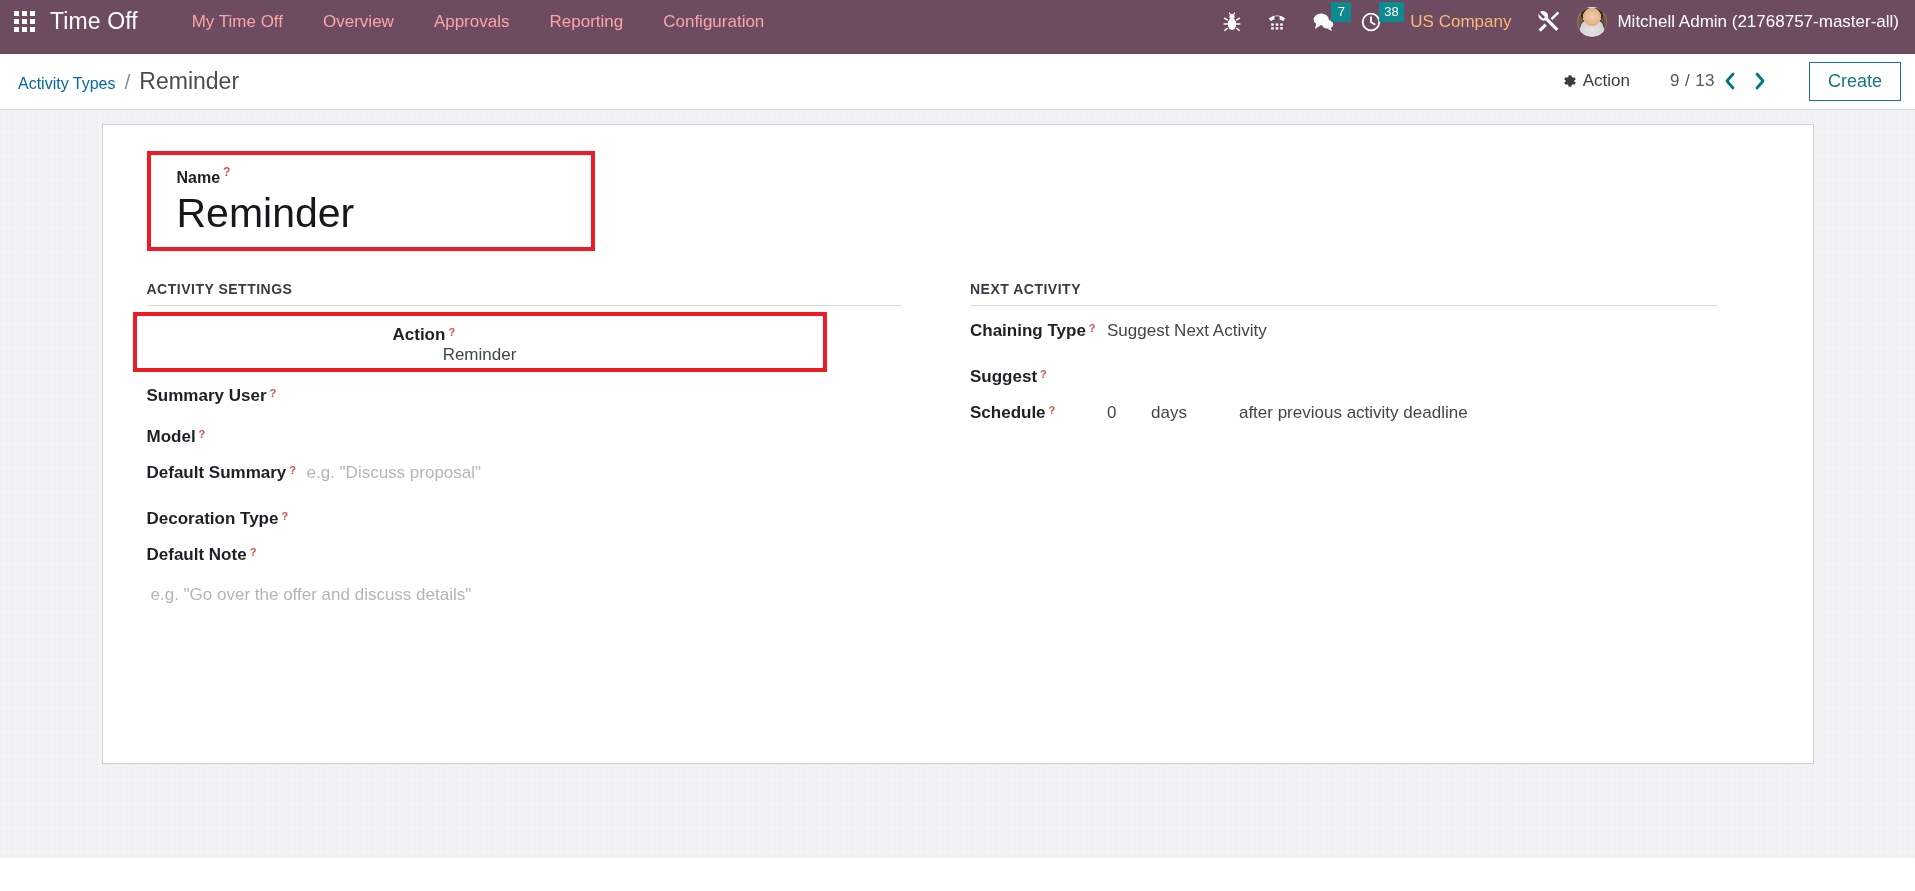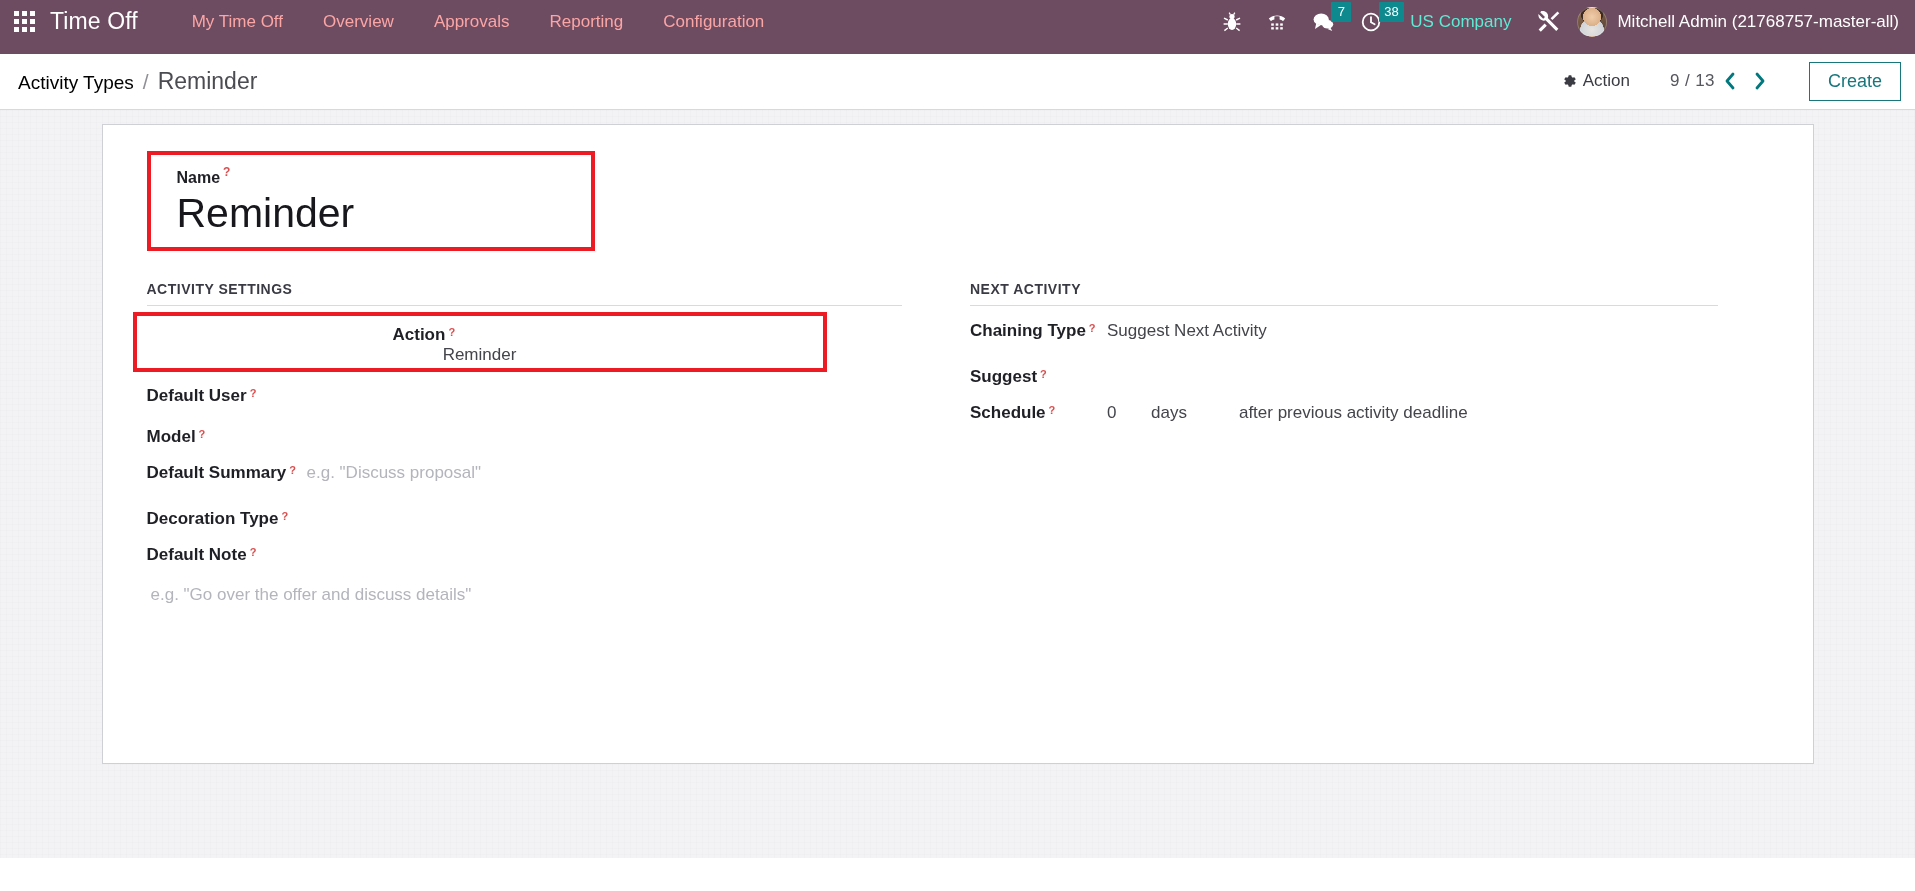--- a/index.html
+++ b/index.html
@@ -68,21 +68,21 @@
     color: #ffffff;
     font-size: 13px;
     line-height: 1;
     padding: 3px 5px 4px 5px;
     min-width: 20px;
     text-align: center;
     border-radius: 1px;
     font-family: "Liberation Sans", sans-serif;
   }
   .company-name {
-    font-size: 17px; color: #5eead4;
+    font-size: 17px; color: #fdba74;
     padding: 0 14px 0 16px;
     white-space: nowrap; cursor: pointer;
   }
   .user-menu {
     display: flex; align-items: center;
     padding: 0 6px 0 4px;
     cursor: pointer;
     white-space: nowrap;
   }
   .avatar {
@@ -104,22 +104,22 @@
     background: #ffffff;
     border-bottom: 1px solid #d8d8de;
     display: flex;
     align-items: center;
     padding: 0 14px 0 18px;
     position: relative;
     z-index: 10;
   }
   .breadcrumb { display: flex; align-items: baseline; }
   .bc-link {
-    font-size: 19px;
-    color: #000000;
+    font-size: 16px;
+    color: #0369a1;
     cursor: pointer;
     white-space: nowrap;
   }
   .bc-sep { font-size: 21px; color: #8f8f96; margin: 0 9px; }
   .bc-current { font-size: 23px; color: #4b4b52; white-space: nowrap; }
 
   .cp-right { margin-left: auto; display: flex; align-items: center; }
   .action-btn {
     display: flex; align-items: center;
     font-size: 17px; color: #3b3b44;
@@ -413,21 +413,21 @@
 
           <div class="field-row highlight-box">
             <span class="field-label">
               <span>Action</span><span class="q small">?</span>
             </span>
             <span class="field-value">Reminder</span>
           </div>
 
           <div class="field-row">
             <span class="field-label">
-              <span>Default User</span><span class="q small">?</span>
+              <span>Summary User</span><span class="q small">?</span>
             </span>
             <span class="field-value empty"></span>
           </div>
 
           <div class="field-row">
             <span class="field-label">
               <span>Model</span><span class="q small">?</span>
             </span>
             <span class="field-value empty"></span>
           </div>

